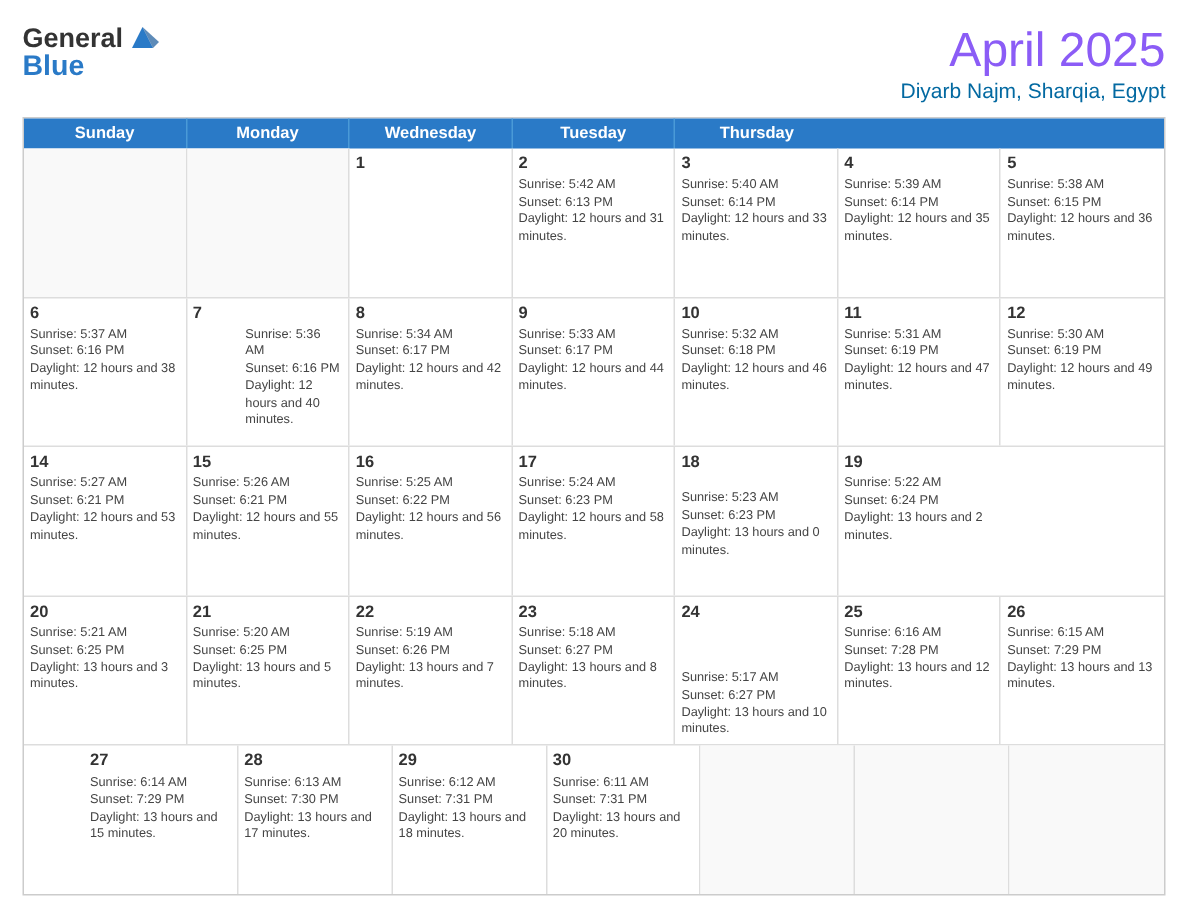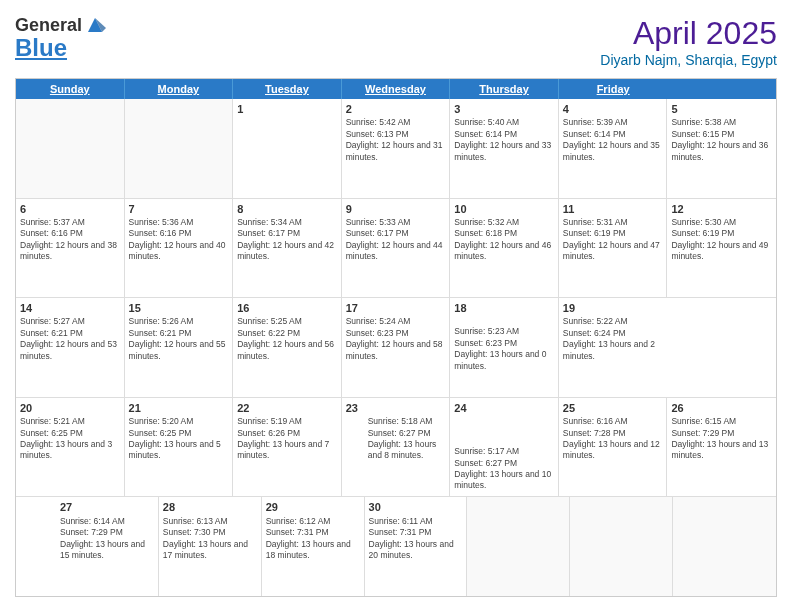--- a/index.html
+++ b/index.html
@@ -28,21 +28,21 @@
       align-items: flex-end;
     }
     .logo-general { color: #333; }
     .logo-blue { color: #1a6bb5; }
     .title-block {
       text-align: right;
     }
     .month-title {
       font-size: 32px;
       font-weight: normal;
-      color: #4c1d95;
+      color: #8b5cf6;
     }
     .location {
       font-size: 14px;
       color: #0369a1;
     }
     .calendar {
       flex: 1;
       display: flex;
       flex-direction: column;
       border: 1px solid #ccc;
@@ -52,21 +52,20 @@
       grid-template-columns: repeat(7, 1fr);
       background: #2a7ac7;
     }
     .cal-header-cell {
       color: #fff;
       font-size: 11px;
       font-weight: bold;
       text-align: center;
       padding: 4px 2px;
       border-right: 1px solid #4a9ad7;
-      text-decoration: underline;
     }
     .cal-header-cell:last-child { border-right: none; }
     .cal-body {
       flex: 1;
       display: flex;
       flex-direction: column;
     }
     .cal-row {
       display: grid;
       grid-template-columns: repeat(7, 1fr);
@@ -104,37 +103,36 @@
   <div class="header">
     <div class="logo">
       <div>
         <div style="display:flex;align-items:center;">
           <span class="logo-general" style="font-size:18px;font-weight:bold;color:#333;">General</span>
           <svg width="22" height="22" viewBox="0 0 22 22" style="margin-left:2px;margin-top:-2px;">
             <polygon points="4,18 11,4 18,18" fill="#2a7ac7"></polygon>
             <polygon points="11,4 18,18 22,14" fill="#1a5a9a" opacity="0.7"></polygon>
           </svg>
         </div>
-        <div class="logo-blue" style="font-size:24px;font-weight:bold;color:#2a7ac7;margin-top:-2px;text-decoration:underline;">Blue</div>
+        <div class="logo-blue" style="font-size:19px;font-weight:bold;color:#2a7ac7;margin-top:-2px;">Blue</div>
       </div>
     </div>
     <div class="title-block">
       <div class="month-title">April 2025</div>
       <div class="location">Diyarb Najm, Sharqia, Egypt</div>
     </div>
   </div>
 
   <div class="calendar">
     <div class="cal-header">
     <div class="cal-header-cell">Sunday</div>
         <div class="cal-header-cell">Monday</div>
+        <div class="cal-header-cell">Wednesday</div>
         <div class="cal-header-cell">Tuesday</div>
-        <div class="cal-header-cell">Wednesday</div>
         <div class="cal-header-cell">Thursday</div>
-        <div class="cal-header-cell">Friday</div>
       </div>
     <div class="cal-body">
     <div class="cal-row">
           <div class="cal-cell empty"></div>
           <div class="cal-cell empty"></div>
           <div class="cal-cell">
             <span class="day-num">1</span>
           </div>
           <div class="cal-cell">
             <span class="day-num">2</span>
@@ -163,21 +161,21 @@
         </div>
         <div class="cal-row">
           <div class="cal-cell">
             <span class="day-num">6</span>
             <div class="cell-info" style="white-space: pre-line;">Sunrise: 5:37 AM
 Sunset: 6:16 PM
 Daylight: 12 hours and 38 minutes.</div>
           </div>
           <div class="cal-cell">
             <span class="day-num">7</span>
-            <div class="cell-info" style="white-space: pre-line;">Sunrise: 5:36 AM
+            <div class="cell-info" style="white-space: pre-line; margin-left: 35px;">Sunrise: 5:36 AM
 Sunset: 6:16 PM
 Daylight: 12 hours and 40 minutes.</div>
           </div>
           <div class="cal-cell">
             <span class="day-num">8</span>
             <div class="cell-info" style="white-space: pre-line;">Sunrise: 5:34 AM
 Sunset: 6:17 PM
 Daylight: 12 hours and 42 minutes.</div>
           </div>
           <div class="cal-cell">
@@ -257,21 +255,21 @@
 Daylight: 13 hours and 5 minutes.</div>
           </div>
           <div class="cal-cell">
             <span class="day-num">22</span>
             <div class="cell-info" style="white-space: pre-line;">Sunrise: 5:19 AM
 Sunset: 6:26 PM
 Daylight: 13 hours and 7 minutes.</div>
           </div>
           <div class="cal-cell">
             <span class="day-num">23</span>
-            <div class="cell-info" style="white-space: pre-line; margin-left: 22px;">Sunrise: 5:18 AM
+            <div class="cell-info" style="white-space: pre-line;">Sunrise: 5:18 AM
 Sunset: 6:27 PM
 Daylight: 13 hours and 8 minutes.</div>
           </div>
           <div class="cal-cell">
             <span class="day-num">24</span>
             <div class="cell-info" style="white-space: pre-line; margin-top: 31px;">Sunrise: 5:17 AM
 Sunset: 6:27 PM
 Daylight: 13 hours and 10 minutes.</div>
           </div>
           <div class="cal-cell">

